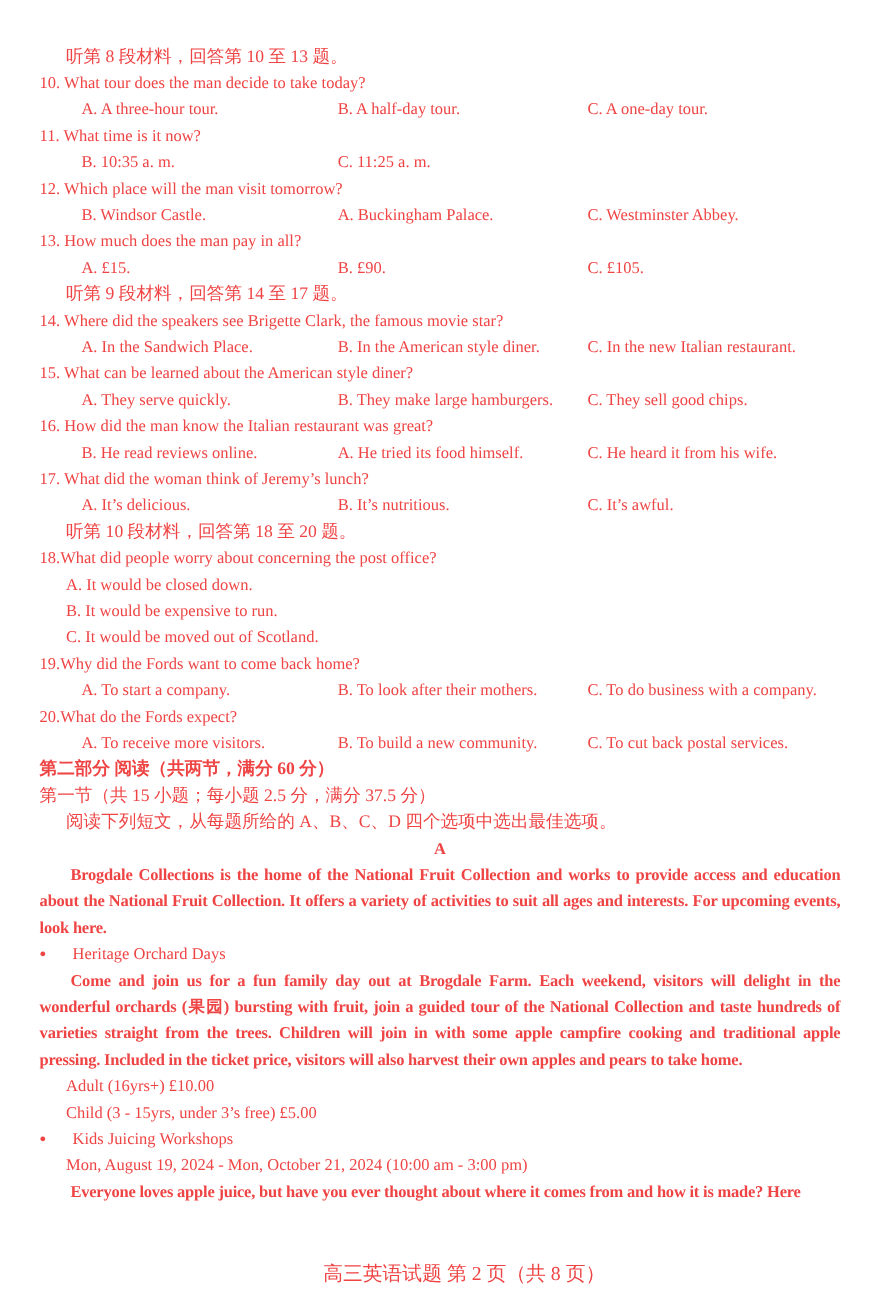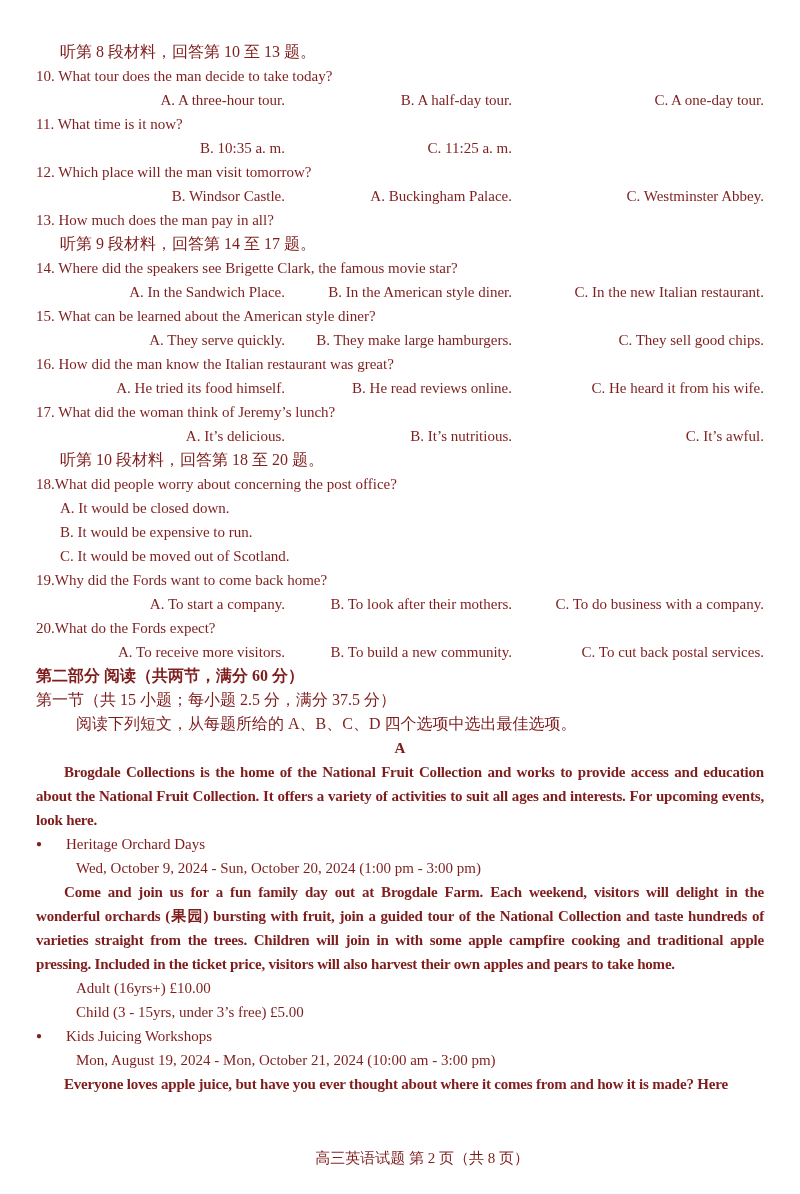--- a/index.html
+++ b/index.html
@@ -3,56 +3,55 @@
 <meta charset="utf-8">
 <style>
   * { margin: 0; padding: 0; box-sizing: border-box; }
   html, body { background: #888; }
   .page {
     position: relative;
     width: 800px;
     height: 1194px;
     margin: 0 auto;
     background: #ffffff;
-    color: #7f1d1d;
+    color: #ef4444;
     font-family: "Liberation Serif", serif;
     font-size: 15px;
     line-height: 24px;
     padding: 40px 36px 0 36px;
     overflow: hidden;
   }
   .line { white-space: nowrap; }
   .cn { font-size: 16px; }
   .ind1 { margin-left: 24px; }
-  .ind2 { margin-left: 40px; }
+  .ind2 { margin-left: 24px; }
   .bold { font-weight: bold; }
   .center { text-align: center; }
   .optrow {
     display: grid;
     grid-template-columns: 233px 227px auto;
-    margin-left: 16px;
-    text-align: right;
+    margin-left: 38px;
   }
   .optrow span { white-space: nowrap; }
   .para {
     text-align: justify;
     text-indent: 28px;
     letter-spacing: -0.2px;
     font-weight: bold;
   }
   .oneline { white-space: nowrap; overflow: hidden; }
   .bullet-row { display: flex; }
   .bullet-glyph { width: 30px; font-size: 10px; line-height: 24px; }
   .event-title { font-weight: normal; }
   .footer {
     position: absolute;
     left: 0; right: 0;
     bottom: 24px;
     text-align: center;
-    font-size: 15px;
+    font-size: 18px;
     padding-left: 44px;
   }
 </style>
 </head>
 <body>
 
 <div class="page">
 
   <div class="line cn ind1">听第 8 段材料，回答第 10 至 13 题。</div>
 
@@ -70,41 +69,46 @@
   </div>
 
   <div class="line">12. Which place will the man visit tomorrow?</div>
   <div class="optrow">
     <span>B. Windsor Castle.</span>
     <span>A. Buckingham Palace.</span>
     <span>C. Westminster Abbey.</span>
   </div>
 
   <div class="line">13. How much does the man pay in all?</div>
+  <div class="optrow">
+    <span>A. £15.</span>
+    <span>B. £90.</span>
+    <span>C. £105.</span>
+  </div>
 
   <div class="line cn ind1">听第 9 段材料，回答第 14 至 17 题。</div>
 
   <div class="line">14. Where did the speakers see Brigette Clark, the famous movie star?</div>
   <div class="optrow">
     <span>A. In the Sandwich Place.</span>
     <span>B. In the American style diner.</span>
     <span>C. In the new Italian restaurant.</span>
   </div>
 
   <div class="line">15. What can be learned about the American style diner?</div>
   <div class="optrow">
     <span>A. They serve quickly.</span>
     <span>B. They make large hamburgers.</span>
     <span>C. They sell good chips.</span>
   </div>
 
   <div class="line">16. How did the man know the Italian restaurant was great?</div>
   <div class="optrow">
+    <span>B. He read reviews online.</span>
     <span>A. He tried its food himself.</span>
-    <span>B. He read reviews online.</span>
     <span>C. He heard it from his wife.</span>
   </div>
 
   <div class="line">17. What did the woman think of Jeremy’s lunch?</div>
   <div class="optrow">
     <span>A. It’s delicious.</span>
     <span>B. It’s nutritious.</span>
     <span>C. It’s awful.</span>
   </div>
 
@@ -134,21 +138,20 @@
   <div class="line cn ind2">阅读下列短文，从每题所给的 A、B、C、D 四个选项中选出最佳选项。</div>
 
   <div class="center bold">A</div>
 
   <div class="para">Brogdale Collections is the home of the National Fruit Collection and works to provide access and education about the National Fruit Collection. It offers a variety of activities to suit all ages and interests. For upcoming events, look here.</div>
 
   <div class="bullet-row">
     <span class="bullet-glyph">●</span>
     <span class="event-title">Heritage Orchard Days</span>
   </div>
-  <div class="line ind2">Wed, October 9, 2024 - Sun, October 20, 2024 (1:00 pm - 3:00 pm)</div>
   <div class="para">Come and join us for a fun family day out at Brogdale Farm. Each weekend, visitors will delight in the wonderful orchards (果园) bursting with fruit, join a guided tour of the National Collection and taste hundreds of varieties straight from the trees. Children will join in with some apple campfire cooking and traditional apple pressing. Included in the ticket price, visitors will also harvest their own apples and pears to take home.</div>
   <div class="line ind2">Adult (16yrs+) £10.00</div>
   <div class="line ind2">Child (3 - 15yrs, under 3’s free) £5.00</div>
 
   <div class="bullet-row">
     <span class="bullet-glyph">●</span>
     <span class="event-title">Kids Juicing Workshops</span>
   </div>
   <div class="line ind2">Mon, August 19, 2024 - Mon, October 21, 2024 (10:00 am - 3:00 pm)</div>
   <div class="para oneline">Everyone loves apple juice, but have you ever thought about where it comes from and how it is made? Here</div>

